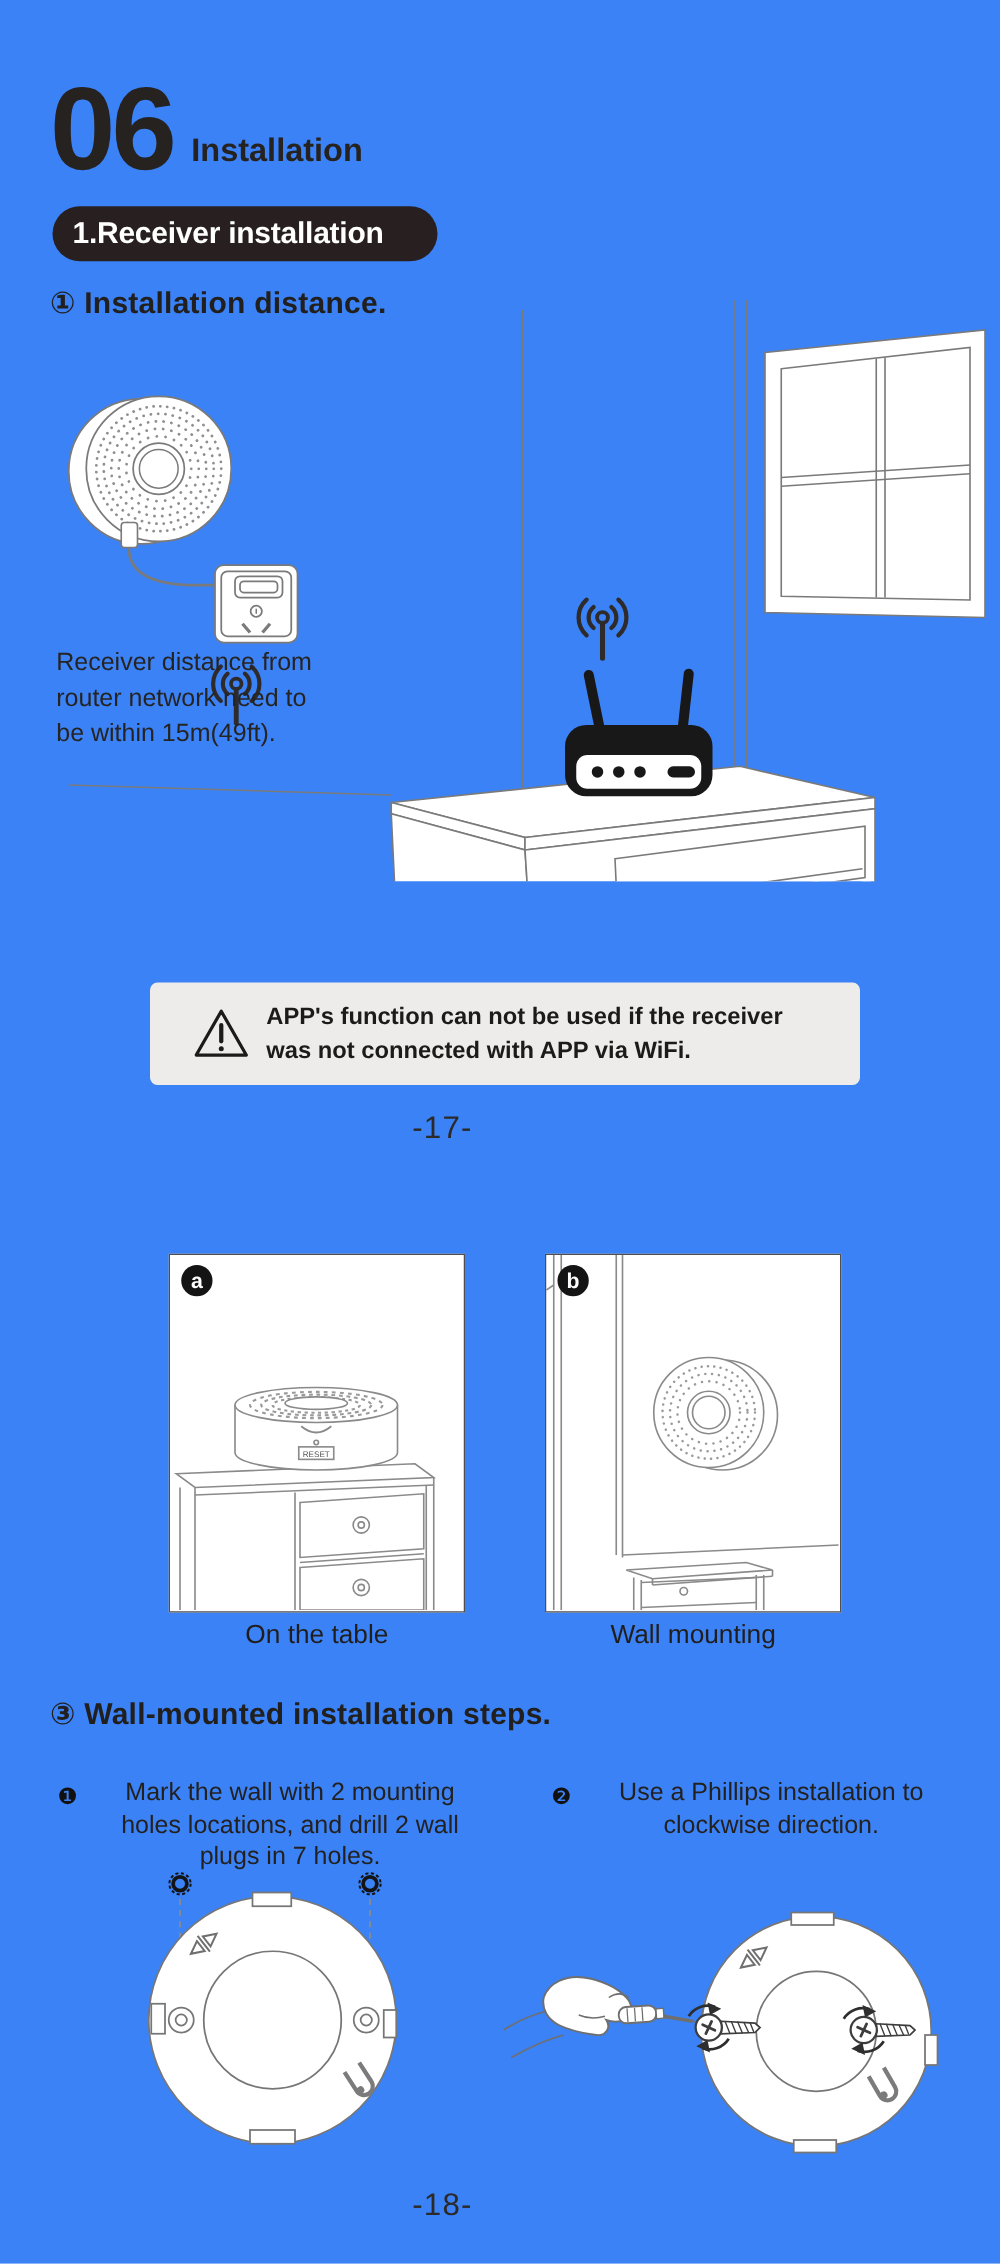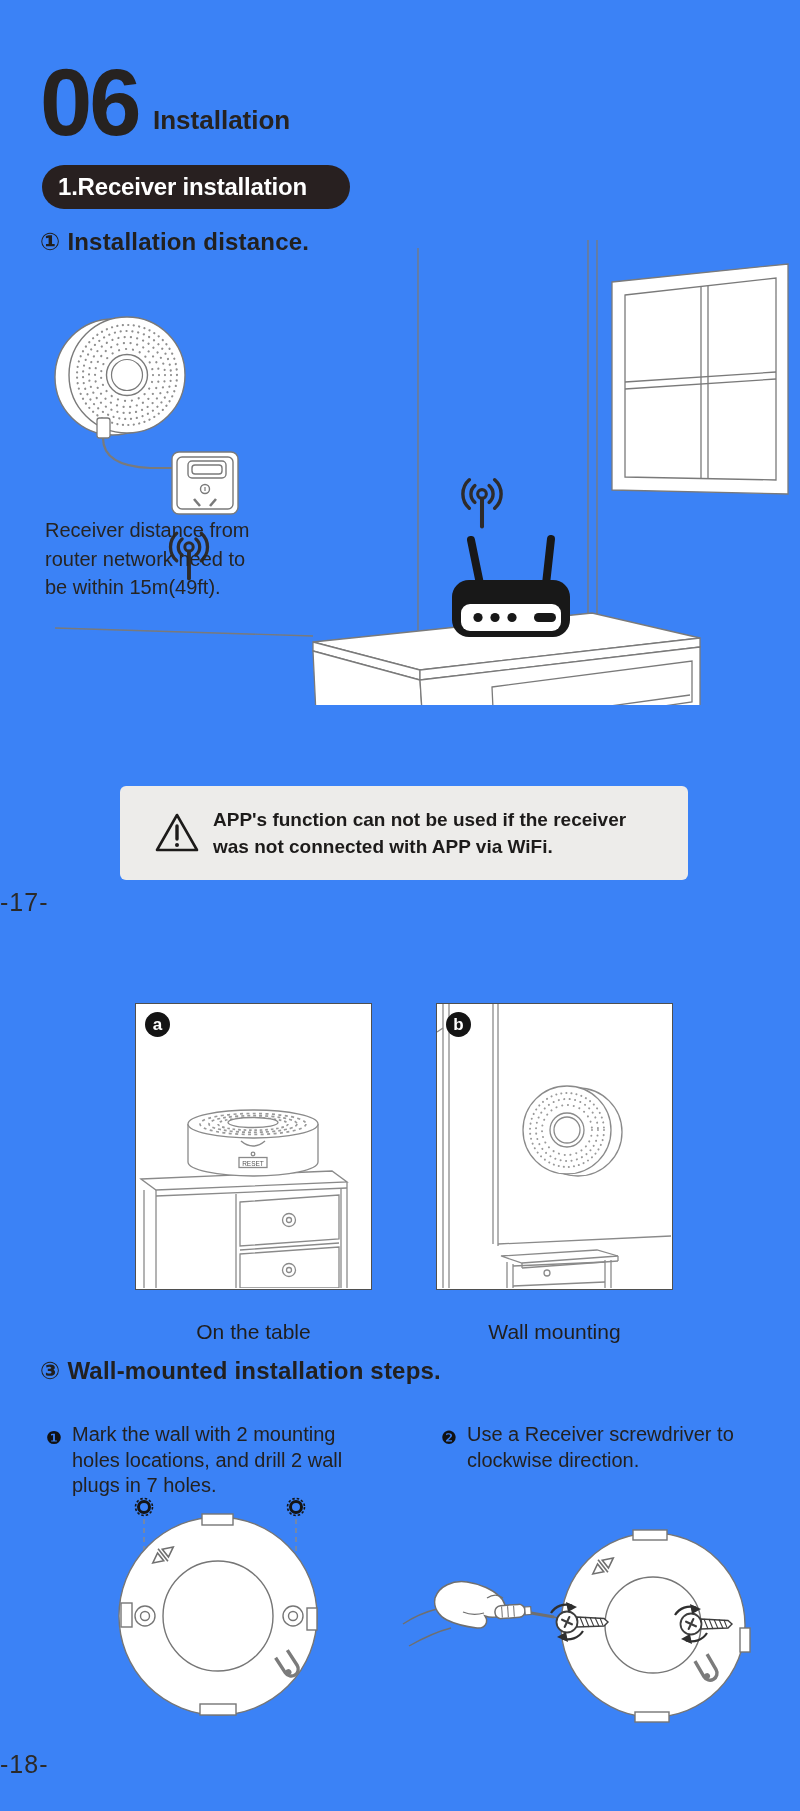--- a/index.html
+++ b/index.html
@@ -10,35 +10,35 @@
   .hdr-title{left:153px;top:105px;font-size:26px;font-weight:700;color:#262220;}
   .pill{left:42px;top:165px;width:308px;height:44px;background:#282020;border-radius:23px;
         color:#ffffff;font-size:24px;font-weight:700;letter-spacing:-0.2px;
         display:flex;align-items:center;padding-left:16px;box-sizing:border-box;}
   .h2{font-size:24px;font-weight:600;color:#22201f;letter-spacing:0.2px;}
   #h-step1{left:40px;top:228px;}
   #h-step2{left:40px;top:946px;}
   #h-step3{left:40px;top:1357px;font-weight:700;}
   .caption-block{left:45px;top:516px;font-size:20px;line-height:28.5px;font-weight:500;color:#262423;}
   .caption-block span{display:block;}
-  .warnbox{left:120px;top:786px;width:568px;height:94px;background:#edecea;border-radius:6px;
+  .warnbox{left:120px;top:786px;width:568px;height:82px;background:#edecea;border-radius:6px;
            display:flex;align-items:center;box-sizing:border-box;padding-left:34px;}
   .warntext{margin-left:13px;font-size:19px;font-weight:700;line-height:27px;color:#1d1b1a;}
   .warntext span{display:block;}
-  .pagenum{left:0;width:708px;text-align:left;font-size:25px;font-weight:500;color:#2b2a29;letter-spacing:1px;}
+  .pagenum{left:0;width:708px;text-align:center;font-size:25px;font-weight:500;color:#2b2a29;letter-spacing:1px;}
   .frame{width:237px;height:287px;border:1.6px solid #4f4f4f;box-sizing:border-box;background:#fff;}
   #box-a{left:135px;top:1003px;}
   #box-b{left:436px;top:1003px;}
   .badge{position:absolute;left:9px;top:8px;width:25px;height:25px;border-radius:50%;background:#141414;
          color:#fff;font-size:17px;font-weight:700;display:flex;align-items:center;justify-content:center;}
-  .cap{top:1296px;width:237px;text-align:center;font-size:21px;font-weight:500;color:#201e1d;margin-top:24px;}
+  .cap{top:1296px;width:237px;text-align:center;font-size:21px;font-weight:500;color:#201e1d;}
   #cap-a{left:135px;}
   #cap-b{left:436px;}
   .bullet{font-size:18px;color:#111;top:1427px;}
-  .steptext{top:1422px;font-size:20px;line-height:25.5px;font-weight:500;color:#232120;}
+  .steptext{top:1422px;font-size:20px;line-height:25.5px;font-weight:500;color:#232120;text-align:center;}
   .steptext span{display:block;}
   #bullet1{left:46px;} #step1-text{left:72px;width:320px;}
   #bullet2{left:441px;} #step2-text{left:467px;width:300px;}
   svg{display:block;}
   .svgtext{font-family:"Liberation Sans","DejaVu Sans",sans-serif;font-size:6.5px;fill:#555;}
 </style>
 </head>
 <body>
 
 <div id="page">
@@ -239,21 +239,21 @@
   <div class="abs h2" id="h-step3">③ Wall-mounted installation steps.</div>
 
   <div class="abs bullet" id="bullet1">❶</div>
   <div class="abs steptext" id="step1-text">
     <span>Mark the wall with 2 mounting</span>
     <span>holes locations, and drill 2 wall</span>
     <span>plugs in 7 holes.</span>
   </div>
   <div class="abs bullet" id="bullet2">❷</div>
   <div class="abs steptext" id="step2-text">
-    <span>Use a Receiver screwdriver to</span>
+    <span>Use a Phillips installation to</span>
     <span>clockwise direction.</span>
   </div>
 
   <svg class="abs" style="left:60px;top:1488px" width="300" height="240" viewBox="0 0 300 240">
     <g fill="none" stroke="#141414">
       <circle cx="84" cy="19" r="5.5" stroke-width="3"></circle>
       <circle cx="84" cy="19" r="8.5" stroke-width="1.6" stroke-dasharray="2.5 2"></circle>
       <circle cx="236" cy="19" r="5.5" stroke-width="3"></circle>
       <circle cx="236" cy="19" r="8.5" stroke-width="1.6" stroke-dasharray="2.5 2"></circle>
     </g>

